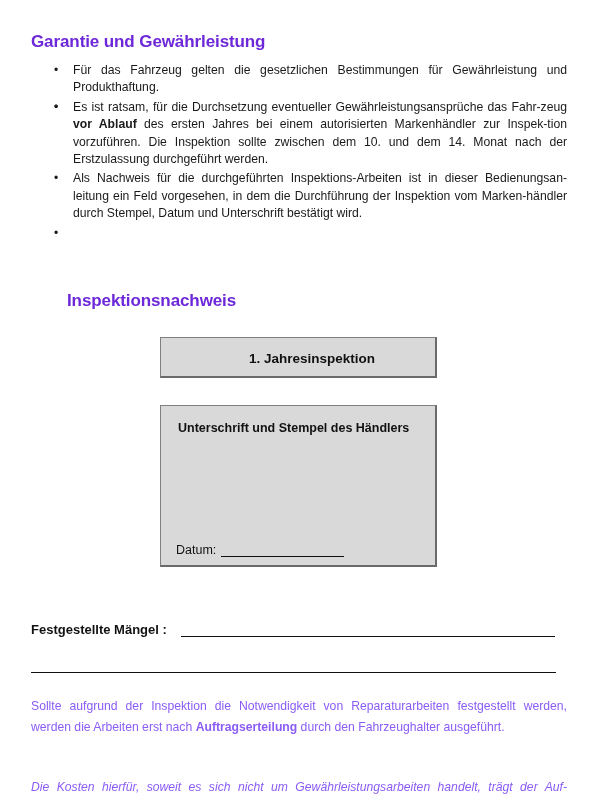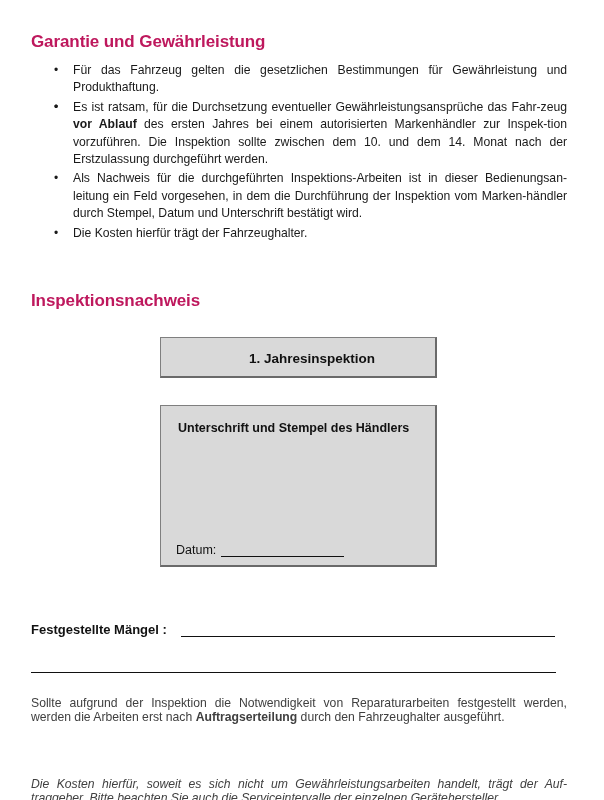--- a/index.html
+++ b/index.html
@@ -13,21 +13,21 @@
       font-family: "Liberation Sans", sans-serif;
       color: #111111;
       position: relative;
     }
     .h1 {
       position: absolute;
       left: 31px;
       font-weight: bold;
       font-size: 17px;
       letter-spacing: -0.1px;
-      color: #be185d;
+      color: #6d28d9;
     }
     .bullets {
       position: absolute;
       left: 54px;
       top: 62px;
       width: 513px;
       list-style: none;
     }
     .bullets li {
       position: relative;
@@ -114,23 +114,23 @@
       left: 31px;
       top: 672px;
       width: 525px;
       border-bottom: 1.5px solid #111;
     }
     .para {
       position: absolute;
       left: 31px;
       width: 536px;
       font-size: 12.2px;
-      line-height: 14px;
+      line-height: 21px;
       text-align: justify;
-      color: #404040;
+      color: #8b5cf6;
     }
   </style>
 </head>
 <body>
 
 <h1 class="h1" style="top:32px;">Garantie und Gewährleistung</h1>
 
 <ul class="bullets">
   <li>
     <span class="dot">•</span>
@@ -142,25 +142,24 @@
   <li>
     <span class="dot">•</span>
     <span>Es ist ratsam, für die Durchsetzung eventueller Gewährleistungsansprüche das Fahr-zeug </span><b>vor Ablauf</b><span> des ersten Jahres bei einem autorisierten Markenhändler zur Inspek-tion vorzuführen. Die Inspektion sollte zwischen dem 10. und dem 14. Monat nach der Erstzulassung durchgeführt werden.</span>
   </li>
   <li>
     <span class="dot">•</span>
     <span>Als Nachweis für die durchgeführten Inspektions-Arbeiten ist in dieser Bedienungsan-leitung ein Feld vorgesehen, in dem die Durchführung der Inspektion vom Marken-händler durch Stempel, Datum und Unterschrift bestätigt wird.</span>
   </li>
   <li>
     <span class="dot">•</span>
-    <span>Die Kosten hierfür trägt der Fahrzeughalter.</span>
   </li>
 </ul>
 
-<h2 class="h1" style="top:291px;">Inspektionsnachweis</h2>
+<h2 class="h1" style="top:291px;margin-left:36px;">Inspektionsnachweis</h2>
 
 <div class="box box-title">
   <span>1. Jahresinspektion</span>
 </div>
 
 <div class="box box-stamp">
   <div class="stamp-label">Unterschrift und Stempel des Händlers</div>
   <div class="date-row">
     <span>Datum:</span>
     <span class="date-line"></span>

